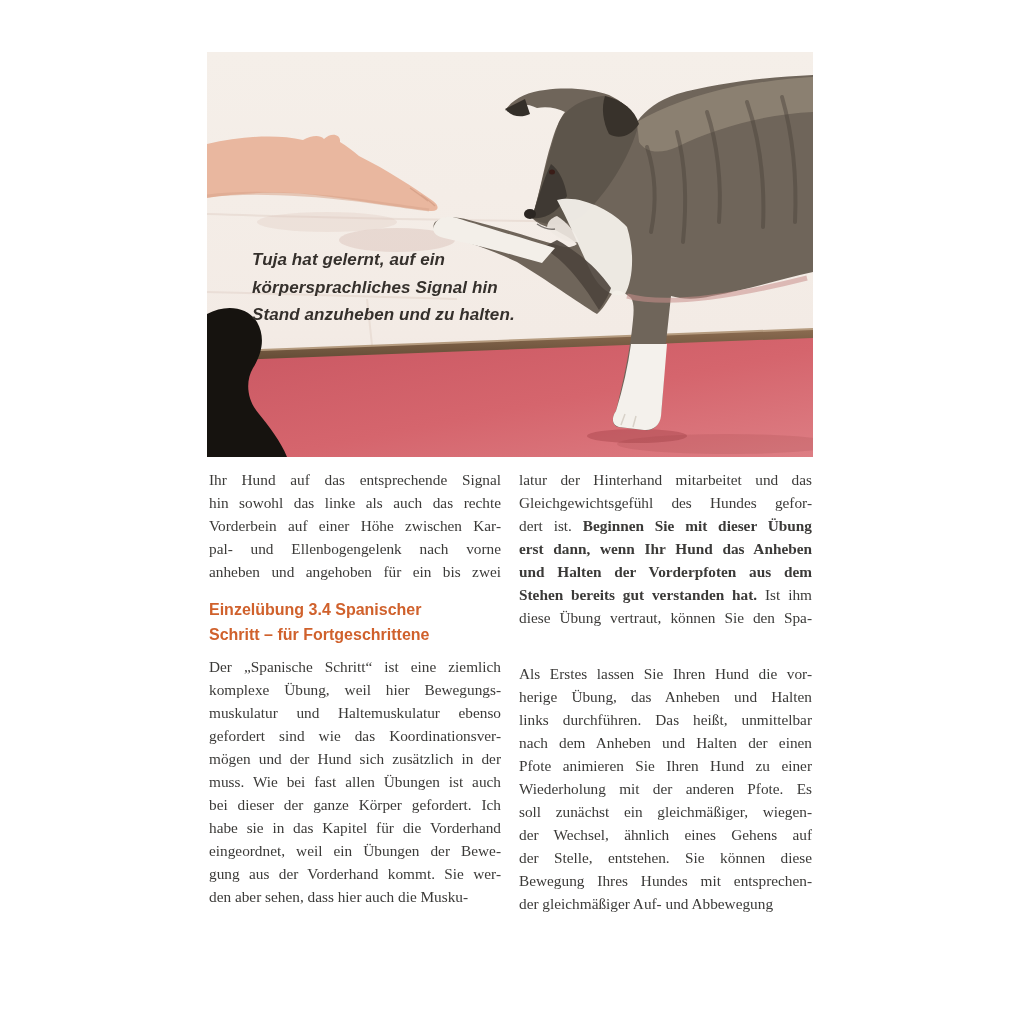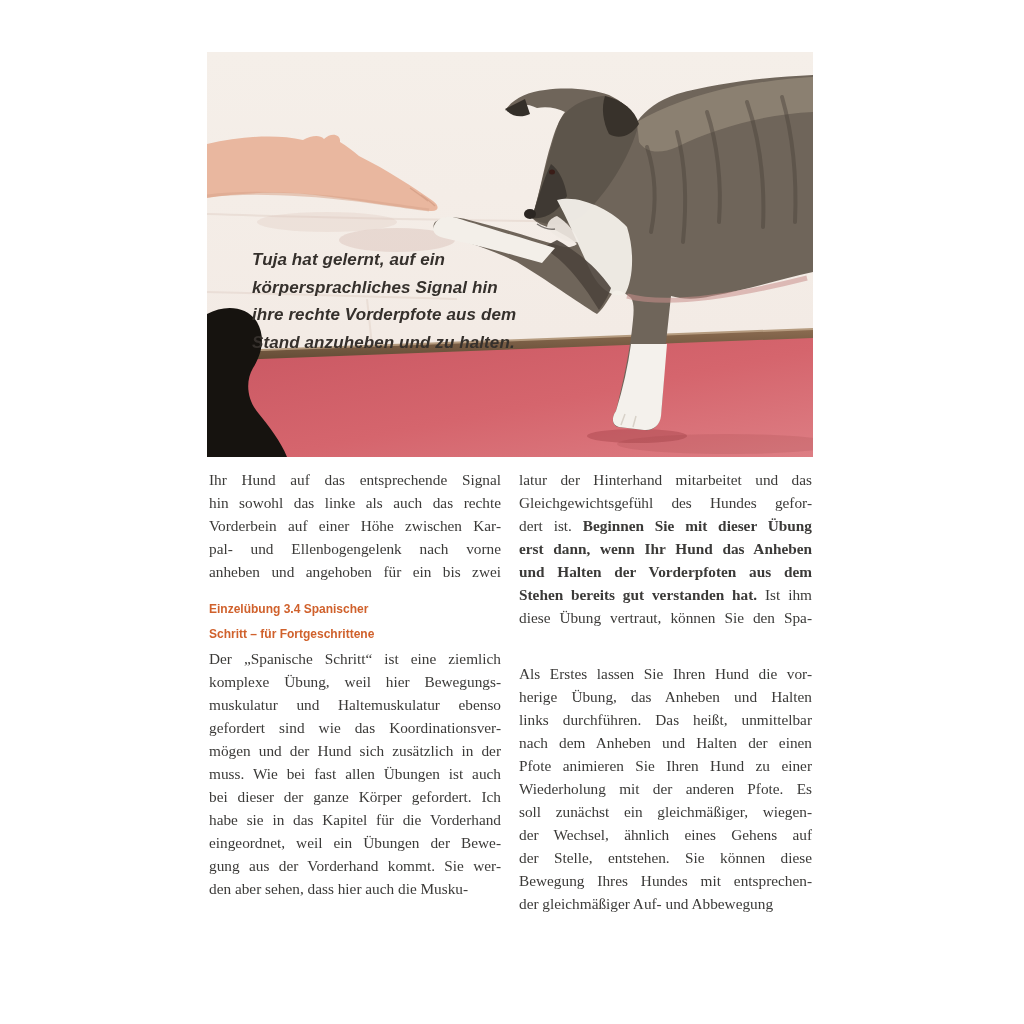--- a/index.html
+++ b/index.html
@@ -21,23 +21,23 @@
   .col{position:absolute;top:468px;font-size:15.3px;line-height:23px;}
   .col-left{left:209px;width:292px;}
   .col-right{left:519px;width:293px;}
   .para .ln{
     height:23px;line-height:23px;overflow:hidden;
     text-align:justify;text-align-last:justify;
   }
   .para .ln.last{text-align-last:left;}
   .para b{font-weight:bold;}
   .heading{
-    margin-top:14px;margin-bottom:0;
+    margin-top:14px;margin-bottom:8px;
     font-family:"Liberation Sans",sans-serif;font-weight:bold;
-    font-size:12px;line-height:25px;color:#d0612c;
+    font-size:16px;line-height:25px;color:#d0612c;
   }
   .heading .ln{height:25px;line-height:25px;}
   .para-gap{margin-top:33px;}
   
   .folio{
     position:absolute;left:210px;top:966px;
     font-family:"Liberation Serif",serif;font-weight:bold;
     font-size:17px;color:#000000;letter-spacing:.5px;
   }
 </style>
@@ -132,21 +132,20 @@
 
         <ellipse cx="345" cy="120" rx="3" ry="2.5" fill="#3a1d18"></ellipse>
         <ellipse cx="323" cy="162" rx="6" ry="5" fill="#2b2622"></ellipse>
         <path d="M330,172 C336,176 342,178 348,177" stroke="#2e2a26" stroke-width="1.5" fill="none" opacity="0.6"></path>
       </g>
     </svg>
 
     <div class="caption">
         <div class="ln"><span>Tuja hat gelernt, auf ein</span></div>
         <div class="ln"><span>körpersprachliches Signal hin</span></div>
-        <div class="ln"><span>ihre rechte Vorderpfote aus dem</span></div>
         <div class="ln last"><span>Stand anzuheben und zu halten.</span></div>
       </div>
   </div>
 
   <div class="col col-left">
     <div class="para">
         <div class="ln"><span>Ihr Hund auf das entsprechende Signal</span></div>
         <div class="ln"><span>hin sowohl das linke als auch das rechte</span></div>
         <div class="ln"><span>Vorderbein auf einer Höhe zwischen Kar-</span></div>
         <div class="ln"><span>pal- und Ellenbogengelenk nach vorne</span></div>

